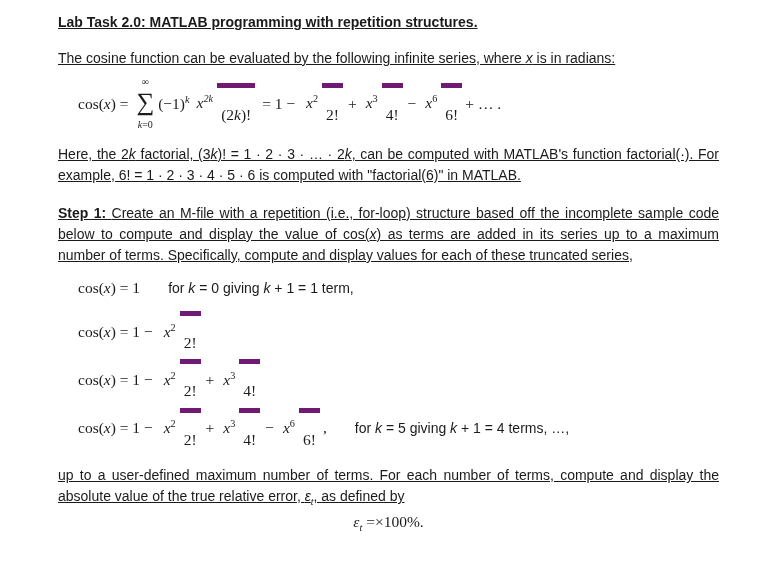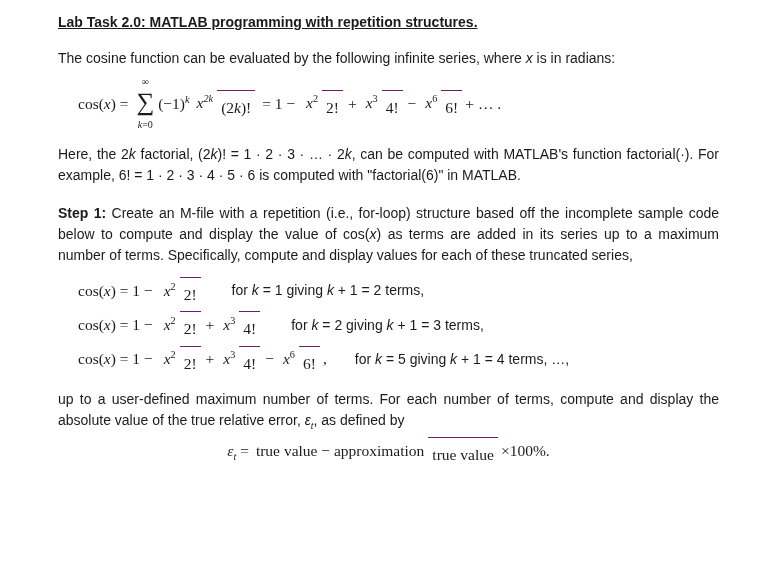--- a/index.html
+++ b/index.html
@@ -6,36 +6,36 @@
   body {
     width:775px; height:565px; background:#ffffff; color:#1b1b1b;
     font-family:"Liberation Sans", sans-serif; font-size:14px;
     overflow:hidden;
   }
   .doc { padding:12px 56px 0 58px; }
   .title {
     font-size:14px; font-weight:bold; text-decoration:underline;
     line-height:21px; margin:0 0 15px 0;
   }
-  .p { line-height:21px; margin:0 0 8px 0; }
+  .p { line-height:21px; margin:0 0 8px 0;text-decoration:underline; }
   .p.just { text-align:justify; }
   .it { font-style:italic; }
   .bd { font-weight:bold; }
   sup { font-size:0.66em; line-height:0; }
   sub { font-size:0.66em; line-height:0; }
 
   
   .mrow {
     display:inline-flex; align-items:center;
     font-family:"Liberation Serif", serif; font-size:15.5px; color:#1b1b1b;
   }
   .mrow > span { white-space:pre; }
   .frac { display:inline-flex; align-items:center; margin:0 3px; line-height:1.25; }
   .frac .num { display:block; padding:0 4px 1px 4px; text-align:center; }
-  .frac .den { display:block; border-top:1px solid #701a75; padding:7px 4px 0 4px; text-align:left; }
+  .frac .den { display:block; border-top:5px solid #701a75; padding:17px 4px 0 4px; text-align:left; }
   .mop { padding:0 2px; }
   .bigop { display:inline-flex; flex-direction:column; align-items:center; line-height:1; margin:0 4px; font-size:10px; }
   .bigop .opsym { font-size:25px; line-height:25px; }
   .bigop .opsup { margin-bottom:2px; }
   .bigop .opsub { margin-top:6px; }
 
   .eq-display { margin:4px 0 14px 20px; }
   .eqline { display:flex; align-items:center; margin:0 0 7px 20px; min-height:22px; }
   .eqline .caption { margin-left:28px; font-family:"Liberation Sans", sans-serif; font-size:14px; line-height:21px; }
   .eqline-first { margin-top:4px; margin-bottom:12px; }
@@ -75,52 +75,56 @@
       </span>
       <span class="mop">−</span>
       <span class="frac">
         <span class="num"><span class="it">x</span><sup>6</sup></span>
         <span class="den"><span>6!</span></span>
       </span>
       <span><span>+ … .</span></span>
     </span>
   </div>
 
-  <p class="p just" style="margin-bottom:17px;"><span>Here, the 2</span><span class="it">k</span><span> factorial, (2</span><span class="it">k</span><span>)! = 1 · 2 · 3 · … · 2</span><span class="it">k</span><span>, can be computed with MATLAB's function factorial(·). For example, 6! = 1 · 2 · 3 · 4 · 5 · 6 is computed with "factorial(6)" in MATLAB.</span></p>
+  <p class="p just" style="margin-bottom:17px;"><span>Here, the 2</span><span class="it">k</span><span> factorial, (3</span><span class="it">k</span><span>)! = 1 · 2 · 3 · … · 2</span><span class="it">k</span><span>, can be computed with MATLAB's function factorial(·). For example, 6! = 1 · 2 · 3 · 4 · 5 · 6 is computed with "factorial(6)" in MATLAB.</span></p>
 
   <p class="p just" style="margin-bottom:11px;"><span class="bd">Step 1: </span><span>Create an M-file with a repetition (i.e., for-loop) structure based off the incomplete sample code below to compute and display the value of cos(</span><span class="it">x</span><span>) as terms are added in its series up to a maximum number of terms. Specifically, compute and display values for each of these truncated series,</span></p>
 
   <div>
 
+    <div class="eqline eqline-first">
+      <span class="mrow">
+        <span><span>cos(</span><span class="it">x</span><span>) = 1</span></span>
+      </span>
+      <span class="caption"><span>for </span><span class="it">k</span><span> = 0 giving </span><span class="it">k</span><span> + 1 = 1 term,</span></span>
+    </div>
 
     <div class="eqline">
       <span class="mrow">
         <span><span>cos(</span><span class="it">x</span><span>) = 1 − </span></span>
         <span class="frac">
           <span class="num"><span class="it">x</span><sup>2</sup></span>
           <span class="den"><span>2!</span></span>
         </span>
       </span>
-      <span class="caption"><span>for </span><span class="it">k</span><span> = 1 giving </span><span class="it">k</span><span> + 1 = 2 terms,</span></span>
     </div>
 
     <div class="eqline">
       <span class="mrow">
         <span><span>cos(</span><span class="it">x</span><span>) = 1 − </span></span>
         <span class="frac">
           <span class="num"><span class="it">x</span><sup>2</sup></span>
           <span class="den"><span>2!</span></span>
         </span>
         <span class="mop">+</span>
         <span class="frac">
           <span class="num"><span class="it">x</span><sup>3</sup></span>
           <span class="den"><span>4!</span></span>
         </span>
       </span>
-      <span class="caption"><span>for </span><span class="it">k</span><span> = 2 giving </span><span class="it">k</span><span> + 1 = 3 terms,</span></span>
     </div>
 
     <div class="eqline">
       <span class="mrow">
         <span><span>cos(</span><span class="it">x</span><span>) = 1 − </span></span>
         <span class="frac">
           <span class="num"><span class="it">x</span><sup>2</sup></span>
           <span class="den"><span>2!</span></span>
         </span>
         <span class="mop">+</span>
@@ -138,21 +142,17 @@
       <span class="caption"><span>for </span><span class="it">k</span><span> = 5 giving </span><span class="it">k</span><span> + 1 = 4 terms, …,</span></span>
     </div>
 
   </div>
 
   <p class="p just" style="margin-top:16px; margin-bottom:4px;"><span>up to a user-defined maximum number of terms. For each number of terms, compute and display the absolute value of the true relative error, </span><span class="it">ε</span><sub class="it">t</sub><span>, as defined by</span></p>
 
   <div class="eq-center">
     <span class="mrow">
       <span><span class="it">ε</span><sub class="it">t</sub><span> =</span></span>
-      <span class="frac">
-        <span class="num"><span>true value − approximation</span></span>
-        <span class="den"><span>true value</span></span>
-      </span>
       <span><span>×100%.</span></span>
     </span>
   </div>
 
 </div>
 
 </body></html>

